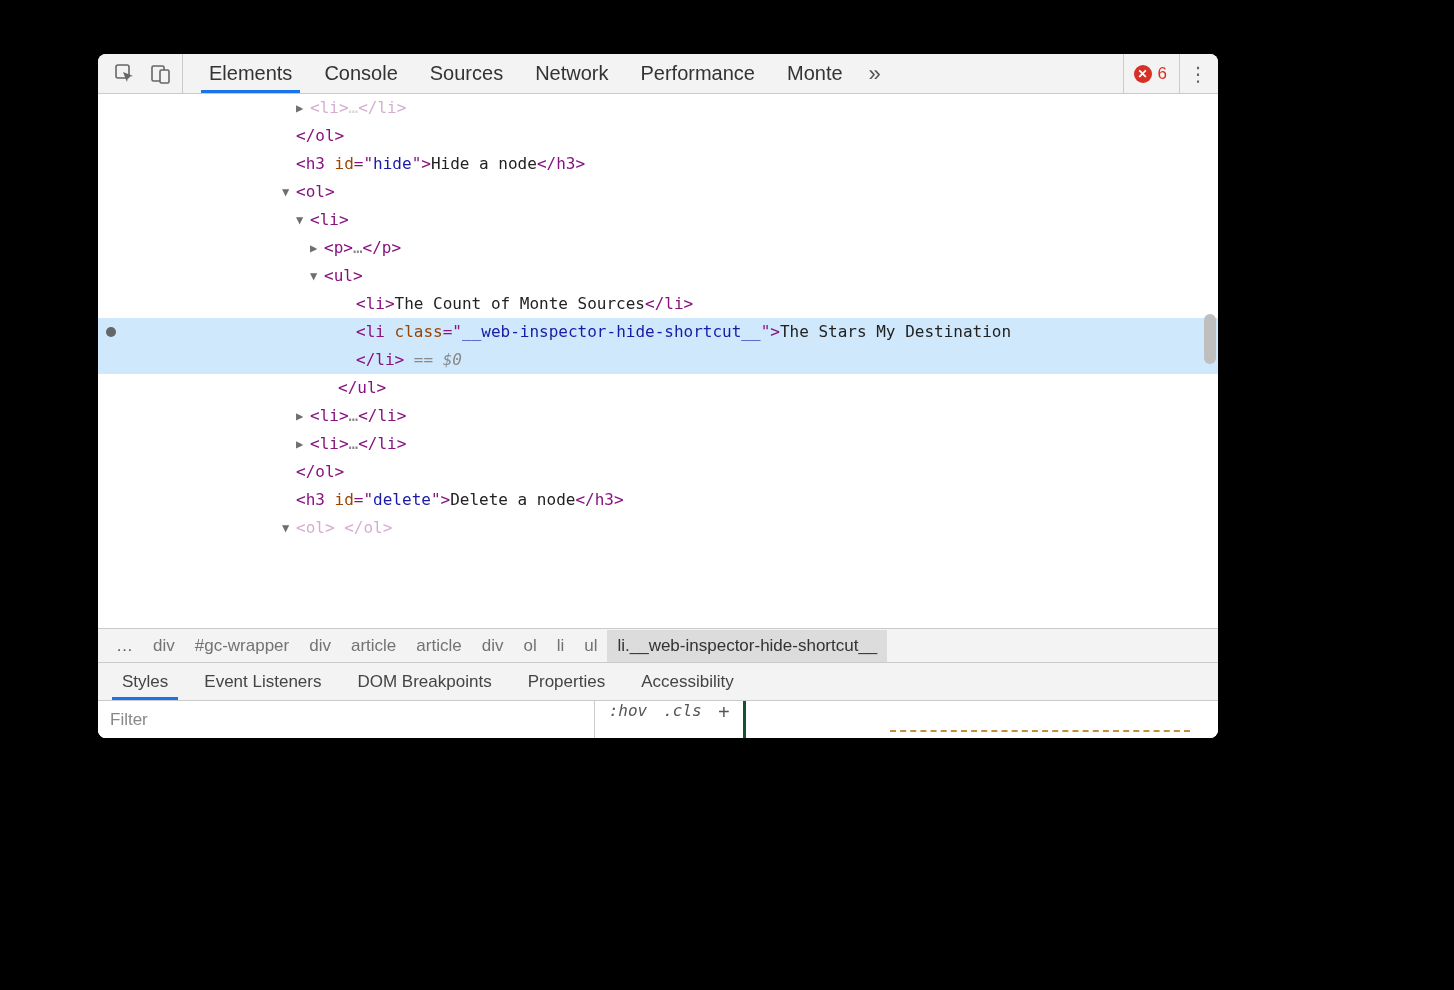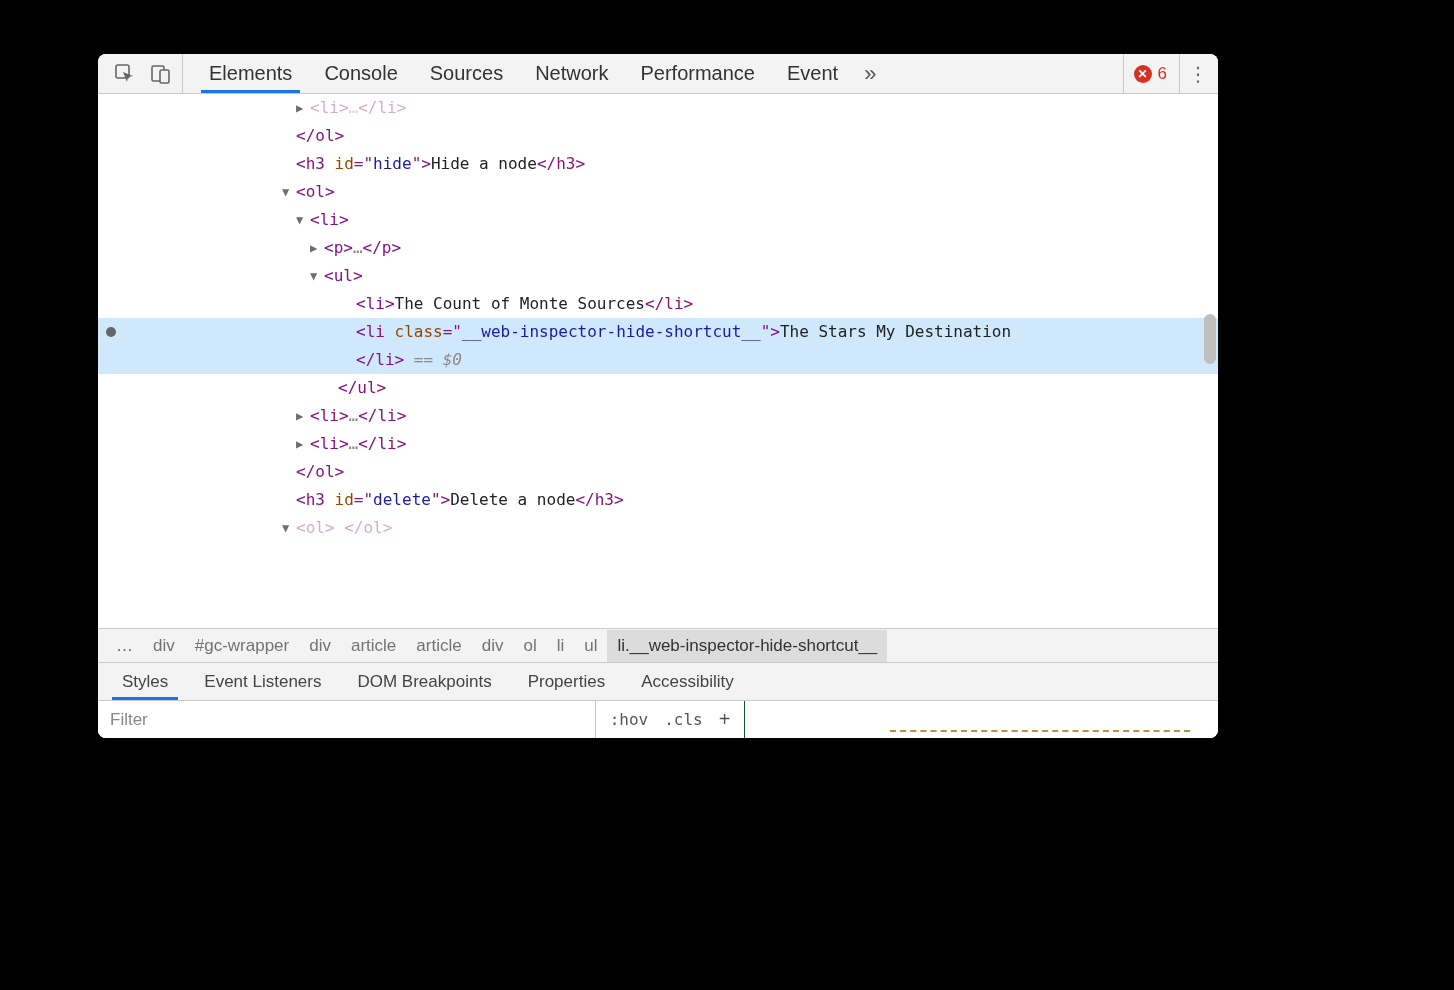--- a/index.html
+++ b/index.html
@@ -207,27 +207,27 @@
     padding: 0 12px;
     font-size: 17px;
     color: #222;
     outline: none;
     background: #fff;
     max-width: 540px;
   }
   .filter-input::placeholder { color: #888; }
   .styles-tools {
     display: flex;
-    align-items: center;
     gap: 16px;
     padding: 0 14px;
-    border-right: 1px solid #14532d;
+    border-right: 3px solid #14532d;
     font-family: Menlo, monospace;
     font-size: 16px;
     color: #555;
+    font-style: italic;
   }
   .plus { font-size: 20px; color: #555; font-family: -apple-system, sans-serif; }
   .styles-box {
     flex: 1;
     position: relative;
   }
   .dashed-hint {
     position: absolute;
     right: 28px;
     bottom: 2px;
@@ -256,21 +256,21 @@
             <rect x="9" y="6" width="9" height="13" rx="1.5" fill="#f3f3f3" stroke="#666" stroke-width="1.6"></rect>
           </svg>
       </div>
     </div>
     <div class="tabs" id="tabs">
         <div class="tab active">Elements</div>
         <div class="tab">Console</div>
         <div class="tab">Sources</div>
         <div class="tab">Network</div>
         <div class="tab">Performance</div>
-        <div class="tab">Event</div>
+        <div class="tab">Monte</div>
         <div class="tab chevrons">»</div>
       </div>
     <div class="toolbar-right">
       <div class="err-badge">✕</div>
       <div class="err-count">6</div>
       <div class="kebab">⋮</div>
     </div>
   </div>
 
   <div class="dom-panel">

